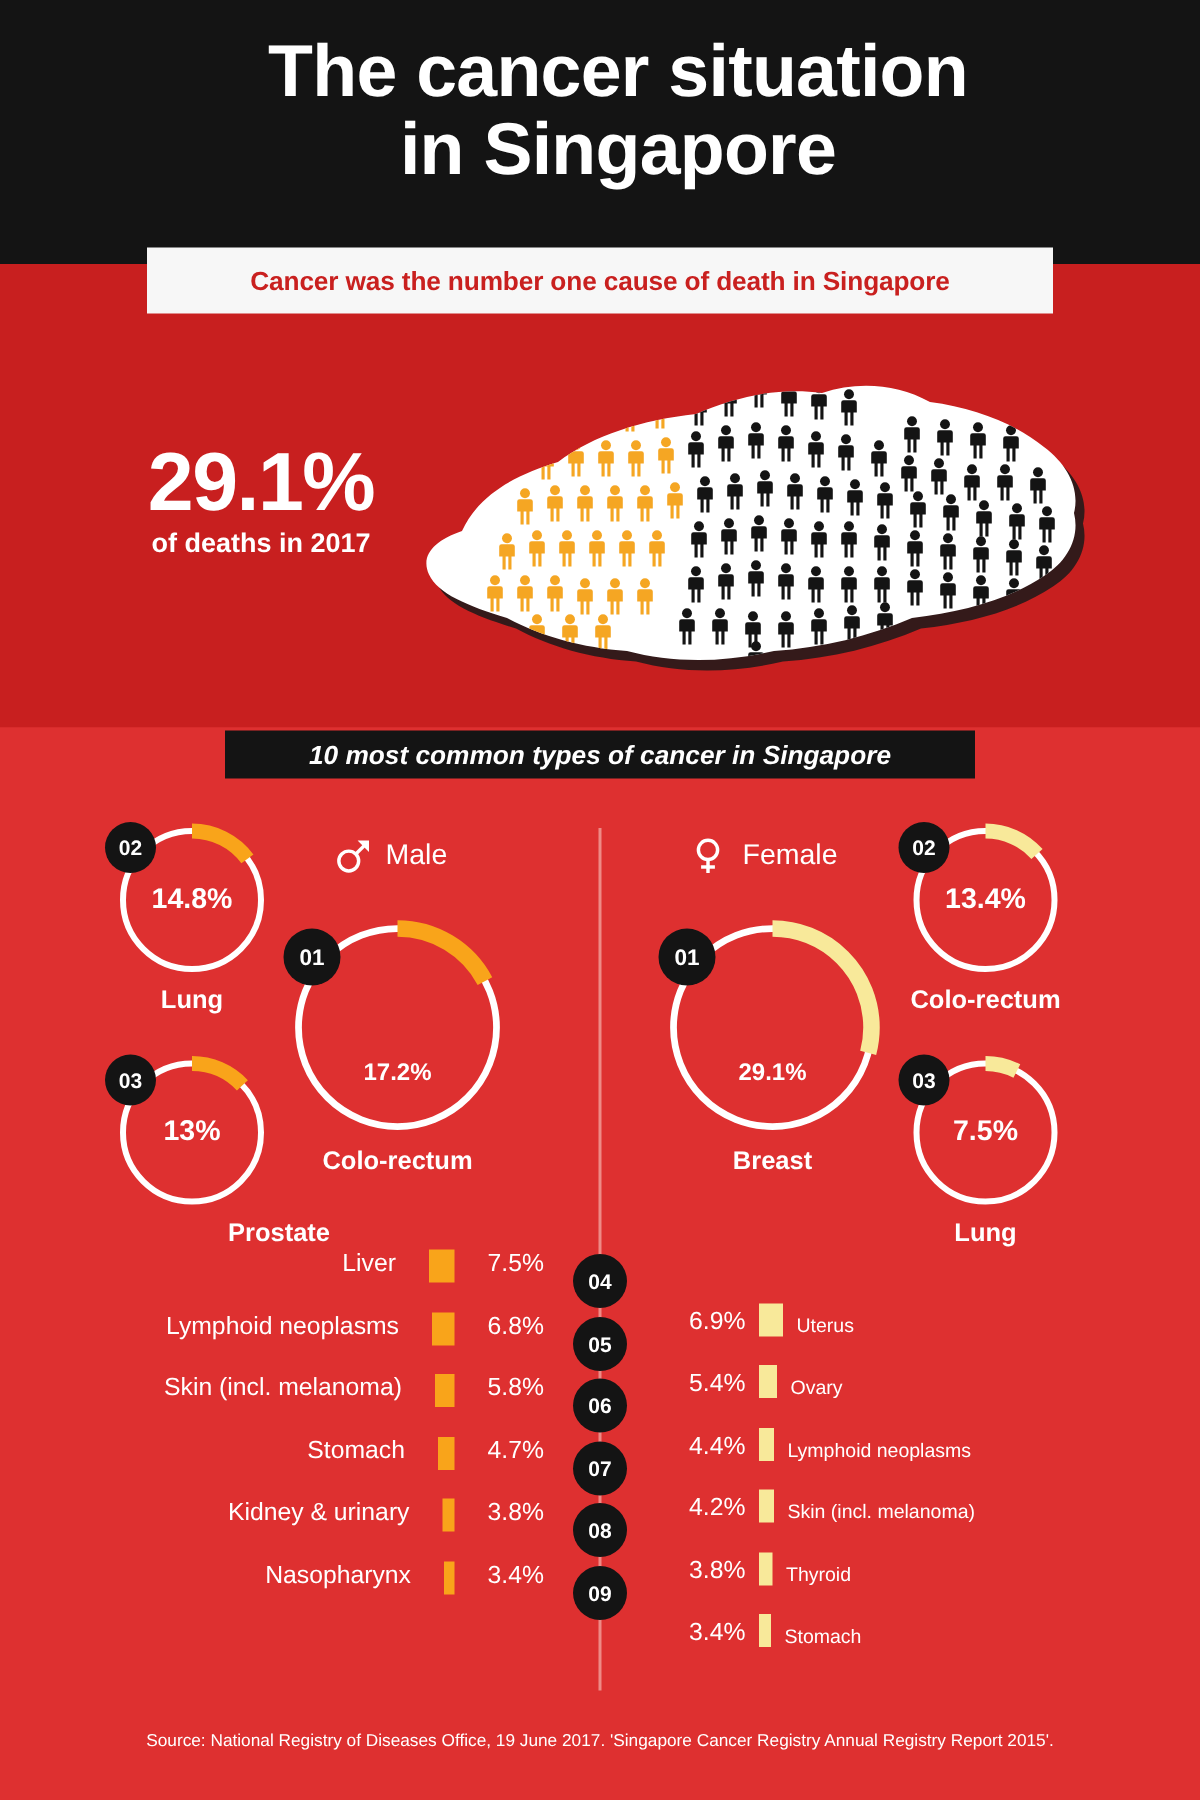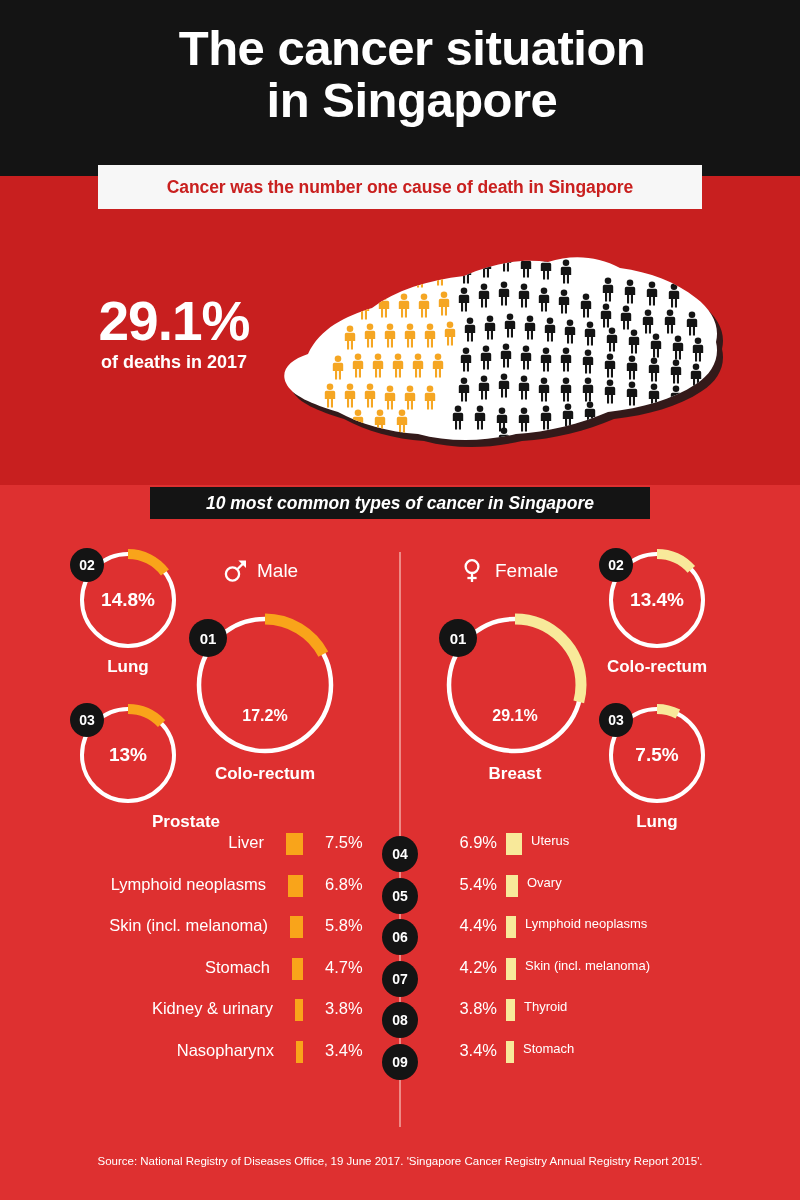--- a/index.html
+++ b/index.html
@@ -145,22 +145,22 @@
 
   .row-left {
     position:absolute; right:423px; top:0; height:41.5px;
     display:flex; align-items:flex-start; gap:13px; white-space:nowrap;
   }
   .row-left .lbl { color:#ffffff; font-size:16.5px; }
   .row-left .bar { height:22px; background:#F9A41A; margin:0 9px; }
   .row-left .val { color:#ffffff; font-size:16.5px; width:52px; text-align:left; }
 
   .row-right {
-    position:absolute; left:445px; top:0; height:41.5px;
-    display:flex; align-items:flex-start; white-space:nowrap;
+    position:absolute; left:445px; top:16px; height:41.5px;
+    display:flex; align-items:flex-end; white-space:nowrap;
   }
   .row-right .val { color:#ffffff; font-size:16.5px; width:52px; text-align:right; }
   .row-right .bar { height:22px; background:#F8E99A; margin:0 9px; }
   .row-right .lbl { color:#ffffff; font-size:13px; }
 
   
   .source {
     position:absolute; left:0; top:1155px; width:800px; text-align:center;
     color:#ffffff; font-size:11.5px;
   }

